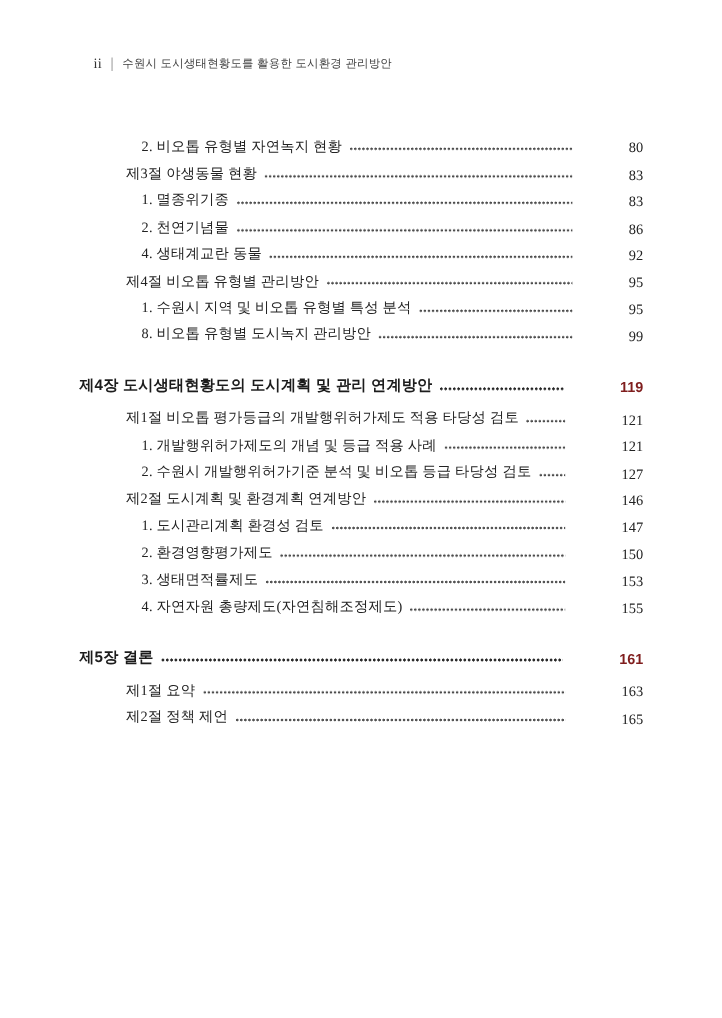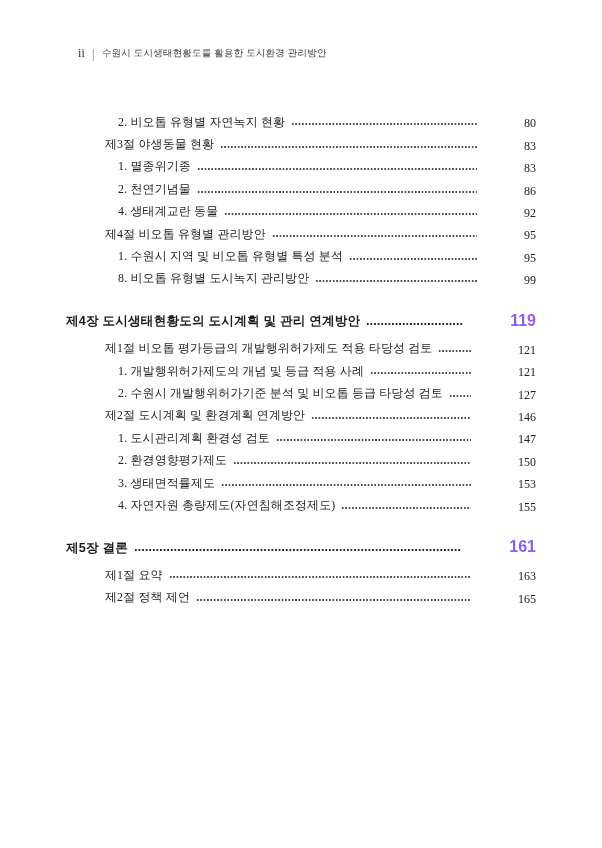--- a/index.html
+++ b/index.html
@@ -88,22 +88,22 @@
     padding-left: 0;
     font-family: "Liberation Sans", "DejaVu Sans", sans-serif;
     font-weight: 700;
     font-size: 12.6px;
     margin-bottom: 5px;
     color: #1c1c1c;
   }
   .level-chapter .toc-page {
     font-family: "Liberation Sans", "DejaVu Sans", sans-serif;
     font-weight: 700;
-    font-size: 16px;
-    color: #8b5cf6;
+    font-size: 12px;
+    color: #7f1d1d;
   }
   .level-chapter .toc-leader {
     background-image: radial-gradient(circle, #242424 1.05px, transparent 1.35px);
     background-size: 3.6px 6px;
   }
 </style>
 </head>
 <body>
 
 <div class="page">

